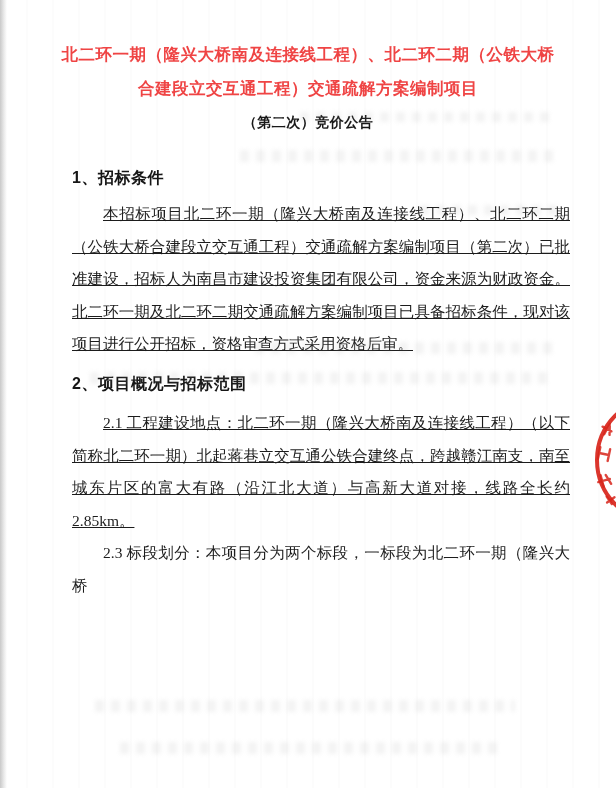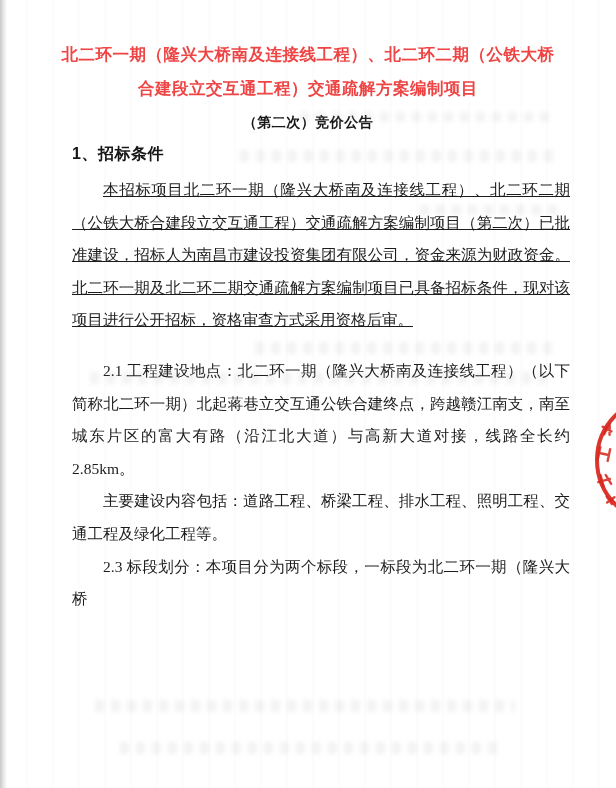--- a/index.html
+++ b/index.html
@@ -28,29 +28,29 @@
     font-family: "Liberation Sans", sans-serif;
     font-weight: bold; font-size: 14px; line-height: 34px;
     text-align: center; color: #181818; letter-spacing: 0.5px;
   }
   .content { padding-left: 72px; padding-right: 46px; }
   .sec-heading {
     font-family: "Liberation Sans", sans-serif;
     font-weight: bold; font-size: 16px; line-height: 30px;
     color: #161616; letter-spacing: 0.5px;
   }
-  .sec-heading.h1 { margin-top: 0; }
+  .sec-heading.h1 { margin-top: 24px; }
   .sec-heading.h2 { margin-top: 8px; }
   p.para {
     font-size: 15.5px; line-height: 32.6px;
     text-align: justify; text-indent: 2em;
     color: #1c1c1c;
   }
   p.para.first { margin-top: 5px; text-decoration: underline; }
-  p.para.after-heading { margin-top: 18px; }
+  p.para.after-heading { margin-top: 8px; text-decoration: underline; }
   .stamp {
     position: absolute; top: 396px; right: 0; width: 30px; height: 128px;
     overflow: hidden; pointer-events: none;
   }
   .ghost {
     position: absolute; pointer-events: none;
     background: repeating-linear-gradient(90deg, rgba(148,148,148,0.22) 0 9px, rgba(255,255,255,0) 9px 16px);
     filter: blur(2px); opacity: 0.5;
   }
   .g1 { left: 300px; top: 112px; width: 250px; height: 10px; }
@@ -66,22 +66,22 @@
 
 <div class="scan-edge-left"></div>
 
 <div class="doc-title">北二环一期（隆兴大桥南及连接线工程）、北二环二期（公铁大桥合建段立交互通工程）交通疏解方案编制项目</div>
 <div class="doc-subtitle">（第二次）竞价公告</div>
 
 <div class="content">
   <div class="sec-heading h1">1、招标条件</div>
   <p class="para first">本招标项目北二环一期（隆兴大桥南及连接线工程）、北二环二期（公铁大桥合建段立交互通工程）交通疏解方案编制项目（第二次）已批准建设，招标人为南昌市建设投资集团有限公司，资金来源为财政资金。北二环一期及北二环二期交通疏解方案编制项目已具备招标条件，现对该项目进行公开招标，资格审查方式采用资格后审。</p>
 
+  <div class="sec-heading h2">2、项目概况与招标范围</div>
   <p class="para after-heading">2.1 工程建设地点：北二环一期（隆兴大桥南及连接线工程）（以下简称北二环一期）北起蒋巷立交互通公铁合建终点，跨越赣江南支，南至城东片区的富大有路（沿江北大道）与高新大道对接，线路全长约 2.85km。</p>
-  <p class="para">主要建设内容包括：道路工程、桥梁工程、排水工程、照明工程、交通工程及绿化工程等。</p>
   <p class="para">2.3 标段划分：本项目分为两个标段，一标段为北二环一期（隆兴大桥</p>
 </div>
 
 <svg class="stamp" viewBox="0 0 30 128" xmlns="http://www.w3.org/2000/svg">
   <circle cx="74" cy="64" r="63" fill="none" stroke="#d8251b" stroke-width="4" opacity="0.92"></circle>
   <g stroke="#d8251b" stroke-width="2.4" stroke-linecap="round" opacity="0.85" fill="none">
     <g transform="rotate(-62 21 33)">
       <path d="M15 33 h12 M21 28 v10 M17 38 l8 -4"></path>
     </g>
     <g transform="rotate(-78 18 58)">

